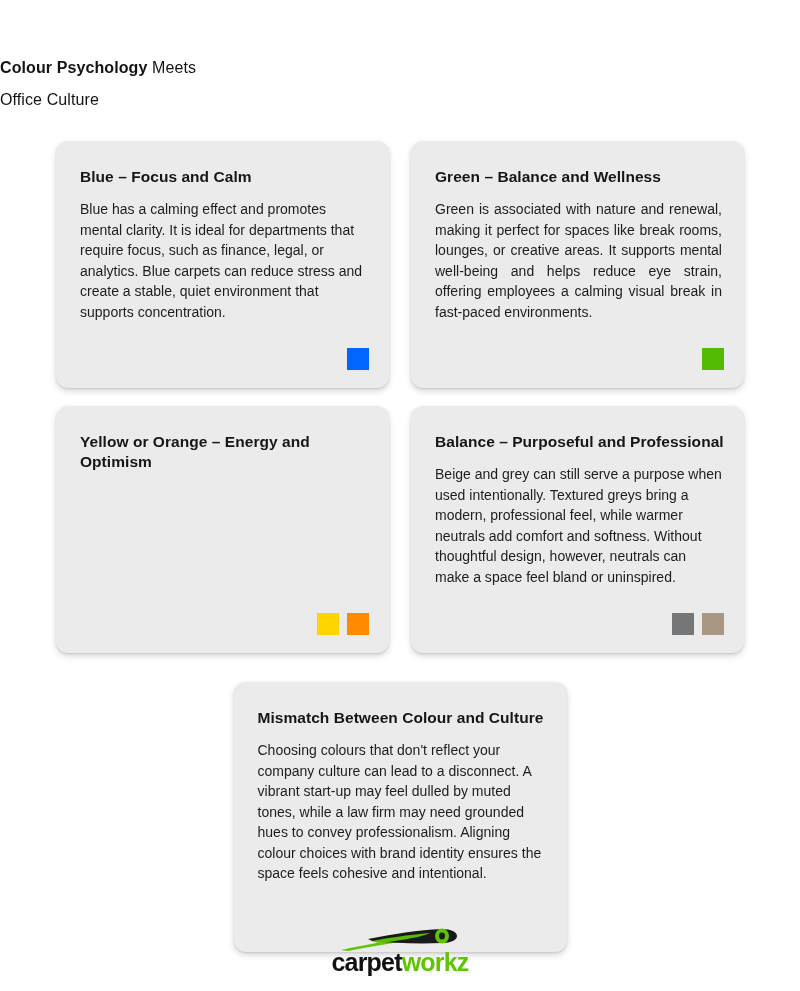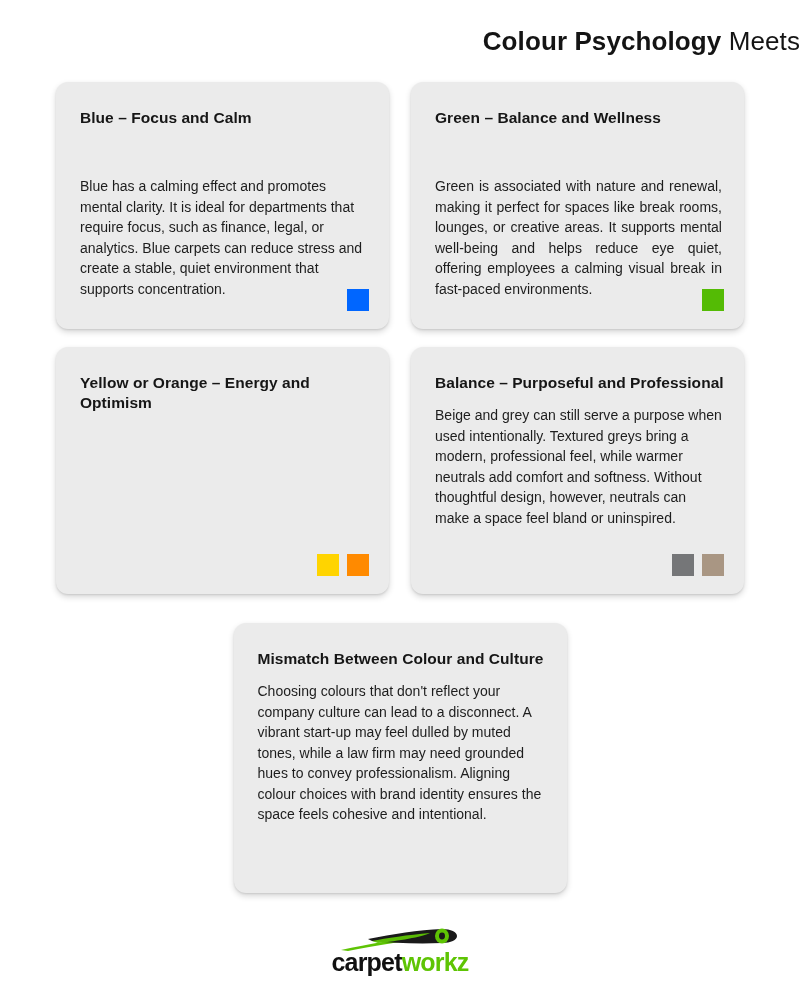--- a/index.html
+++ b/index.html
@@ -13,23 +13,23 @@
     height: 991px;
     font-family: "Liberation Sans", sans-serif;
     color: #1a1a1a;
     -webkit-font-smoothing: antialiased;
     overflow: hidden;
     position: relative;
   }
 
   
   .page-title {
-    text-align: right;
-    padding-top: 25px;
-    font-size: 26px;
+    text-align: left;
+    padding-top: 52px;
+    font-size: 16px;
     line-height: 32px;
     font-weight: 400;
     color: #141414;
     letter-spacing: 0.1px;
   }
   .page-title .strong {
     font-weight: 700;
   }
 
   
@@ -47,21 +47,21 @@
     width: 333px;
     box-sizing: border-box;
     background: #ebebeb;
     border-radius: 12px;
     box-shadow: 0 3px 6px rgba(0,0,0,0.16), 0 1px 2px rgba(0,0,0,0.10);
     padding: 26px 18px 20px 18px;
     position: relative;
     display: flex;
     flex-direction: column;
   }
-  .card.fixed-a { height: 247px; gap: 36px; }
+  .card.fixed-a { height: 247px; }
   .card.fixed-b { height: 247px; }
   .card.centered {
     margin: 11px auto;
     height: 270px;
   }
 
   .card-title {
     font-size: 15.5px;
     line-height: 20px;
     font-weight: 600;
@@ -123,35 +123,36 @@
     line-height: 26px;
   }
   .logo-text .lt-dark { color: #111111; }
   .logo-text .lt-green { color: #5ec404; margin-top: 20px; }
 </style>
 </head>
 <body>
 
 <div class="page-title">
   <span class="strong">Colour Psychology</span><span> Meets</span><br>
+  <span>Office Culture</span>
 </div>
 
 <div class="cards-grid">
 
   <div class="card fixed-a">
     <h2 class="card-title">Blue – Focus and Calm</h2>
     <p class="card-body">Blue has a calming effect and promotes mental clarity. It is ideal for departments that require focus, such as finance, legal, or analytics. Blue carpets can reduce stress and create a stable, quiet environment that supports concentration.</p>
     <div class="swatch-row">
       <span class="swatch" style="background: rgb(0, 102, 255);"></span>
     </div>
   </div>
 
   <div class="card fixed-a">
     <h2 class="card-title">Green – Balance and Wellness</h2>
-    <p class="card-body hyphenate">Green is associated with nature and renewal, making it perfect for spaces like break rooms, lounges, or creative areas. It supports mental well-being and helps reduce eye quiet, offering employees a calming visual break in fast-paced environments.</p>
+    <p class="card-body hyphenate">Green is associated with nature and renewal, making it perfect for spaces like break rooms, lounges, or creative areas. It supports mental well-being and helps reduce eye strain, offering employees a calming visual break in fast-paced environments.</p>
     <div class="swatch-row">
       <span class="swatch" style="background: rgb(84, 187, 5);"></span>
     </div>
   </div>
 
   <div class="card fixed-b">
     <h2 class="card-title">Yellow or Orange – Energy and Optimism</h2>
     <div class="swatch-row">
       <span class="swatch" style="background: rgb(255, 212, 0);"></span>
       <span class="swatch" style="background: rgb(255, 138, 0);"></span>

